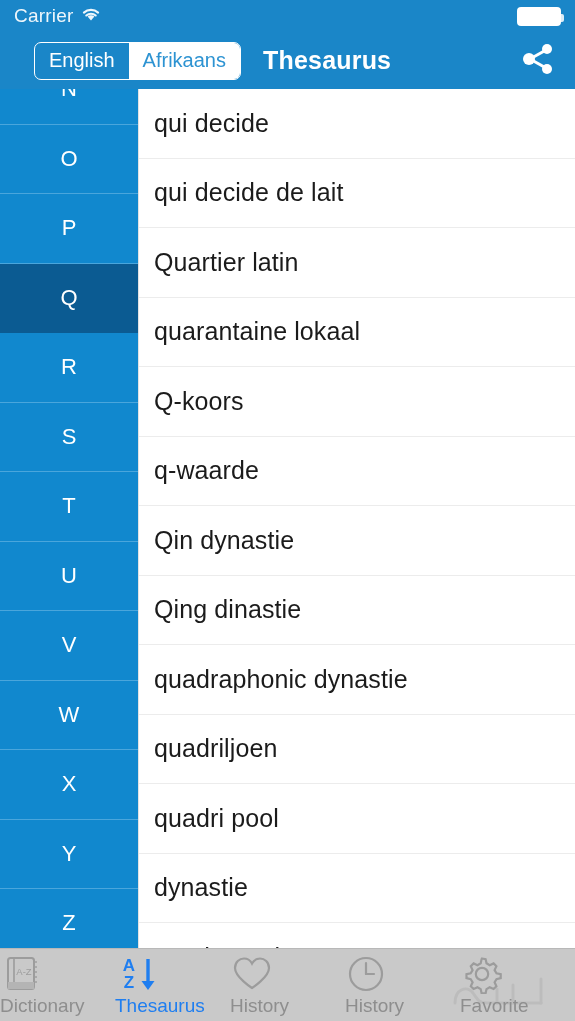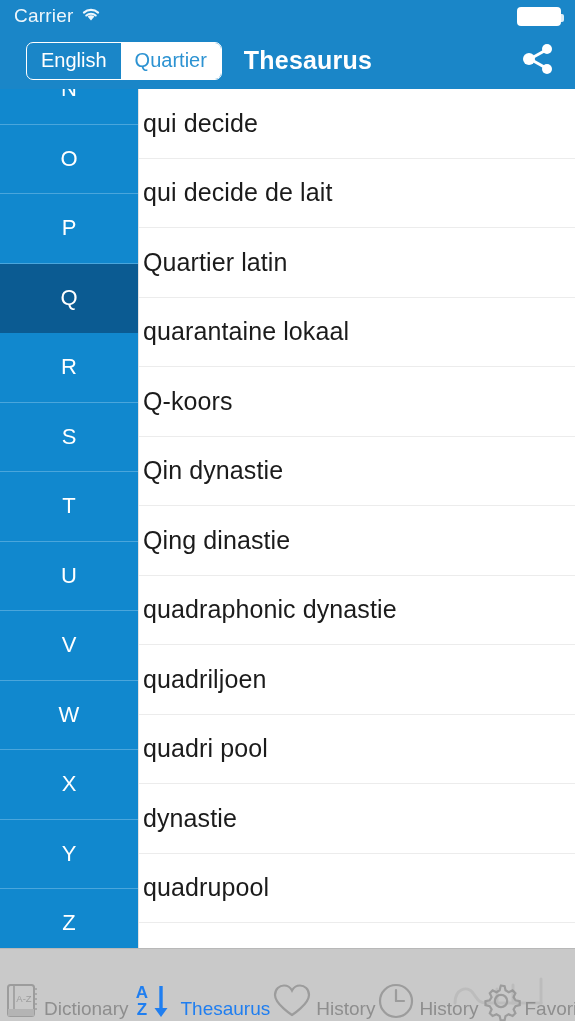--- a/index.html
+++ b/index.html
@@ -36,21 +36,21 @@
     border-radius:0 2px 2px 0;
   }
 
   
   .navbar{
     height:57px; background:#1a86c8; display:flex; align-items:center;
     padding:0 14px; position:relative;
   }
   .segctl{
     display:flex; border:1.5px solid #ffffff; border-radius:7px;
-    overflow:hidden; height:38px; margin-left:12px; flex:0 0 auto;
+    overflow:hidden; height:38px; margin-left:20px; flex:0 0 auto;
   }
   .seg{
     display:flex; align-items:center; justify-content:center;
     padding:0 14px; font-size:20px; height:100%;
     color:#ffffff; background:transparent; white-space:nowrap;
   }
   .seg.selected{ background:#ffffff; color:#2d93d2; }
   .nav-title{
     color:#ffffff; font-size:25px; font-weight:bold; margin-left:22px;
     letter-spacing:.2px;
@@ -74,32 +74,32 @@
     color:#ffffff; font-size:22px; border-bottom:1px solid #4aa6dc;
     background:#1188ce;
   }
   .alpha-item.active{ background:#0b5b92; border-bottom-color:#0b5b92; }
 
   
   .wordlist{ flex:1; background:#ffffff; overflow:hidden; position:relative;
     border-left:1px solid #e2e2e2; }
   .word-row{
     height:69.5px; display:flex; align-items:center;
-    padding-left:4px; border-bottom:1px solid #ececec;
+    padding-left:15px; border-bottom:1px solid #ececec;
     font-size:25px; color:#1b1b1b; letter-spacing:.1px;
   }
 
   
   .tabbar{
     position:absolute; left:0; right:0; bottom:0; height:73px;
     background:#c9c9c9; display:flex; align-items:stretch;
     border-top:1px solid #b8b8b8; z-index:5;
   }
   .tab{
-    flex:1; display:flex; flex-direction:row; align-items:flex-end;
+    flex:1; display:flex; flex-direction:column; align-items:flex-start;
     justify-content:center; gap:2px; position:relative;
   }
   .tab-ico{ height:42px; display:flex; align-items:flex-end; justify-content:center; }
   .tab-label{ font-size:19px; color:#8e8e8e; line-height:1; padding-bottom:3px; }
   .tab.active .tab-label{ color:#1f7ef0; }
   .watermark{
     position:absolute; right:6px; bottom:6px; width:120px; height:52px;
     opacity:.22; pointer-events:none; z-index:6;
   }
 </style>
@@ -120,21 +120,21 @@
       </span>
     </div>
     <div class="sb-right">
       <span class="battery"></span>
     </div>
   </div>
 
   <div class="navbar">
     <div class="segctl">
       <div class="seg">English</div>
-      <div class="seg selected">Quartier</div>
+      <div class="seg selected">Afrikaans</div>
     </div>
     <div class="nav-title">Thesaurus</div>
     <div class="share-btn">
       <span>
         <svg width="34" height="32" viewBox="0 0 34 32">
           <line x1="9" y1="16" x2="25" y2="7" stroke="#ffffff" stroke-width="3"></line>
           <line x1="9" y1="16" x2="25" y2="25" stroke="#ffffff" stroke-width="3"></line>
           <circle cx="8" cy="16" r="6" fill="#ffffff"></circle>
           <circle cx="26" cy="6" r="5" fill="#ffffff"></circle>
           <circle cx="26" cy="26" r="5" fill="#ffffff"></circle>
@@ -162,20 +162,21 @@
         <div class="alpha-item">Z</div>
       </div>
     </div>
 
     <div class="wordlist">
       <div class="word-row">qui decide</div>
       <div class="word-row">qui decide de lait</div>
       <div class="word-row">Quartier latin</div>
       <div class="word-row">quarantaine lokaal</div>
       <div class="word-row">Q-koors</div>
+      <div class="word-row">q-waarde</div>
       <div class="word-row">Qin dynastie</div>
       <div class="word-row">Qing dinastie</div>
       <div class="word-row">quadraphonic dynastie</div>
       <div class="word-row">quadriljoen</div>
       <div class="word-row">quadri pool</div>
       <div class="word-row">dynastie</div>
       <div class="word-row">quadrupool</div>
     </div>
   </div>
 

